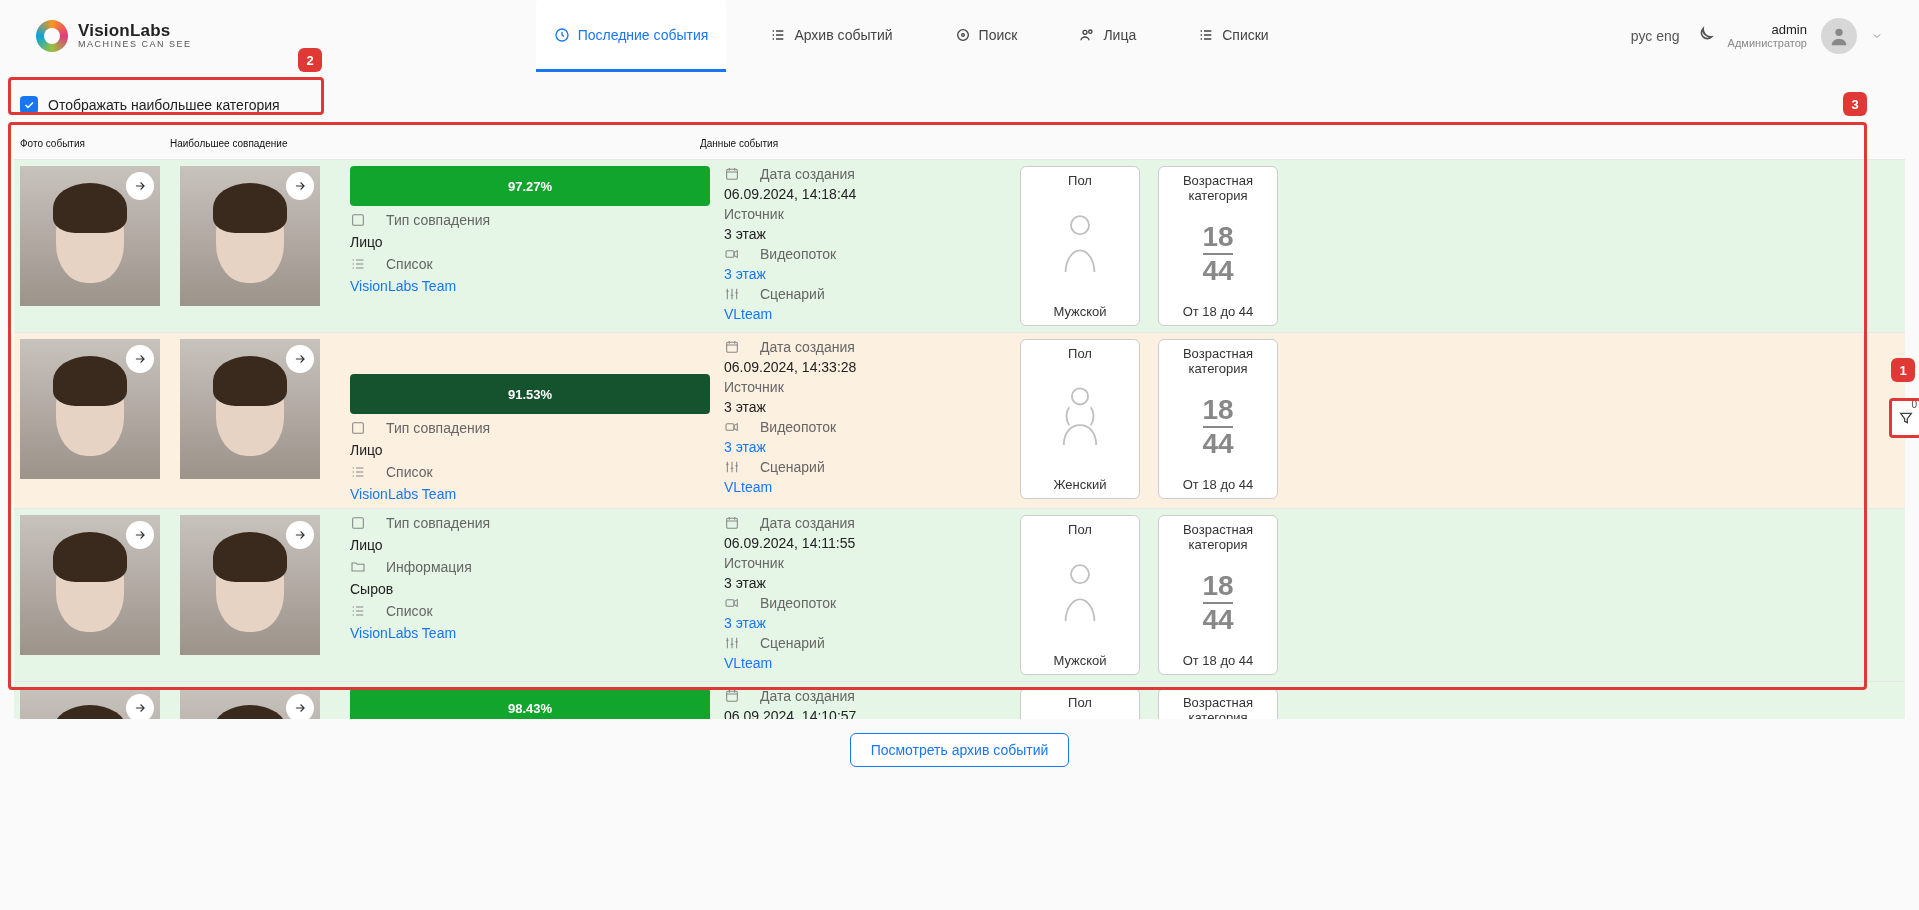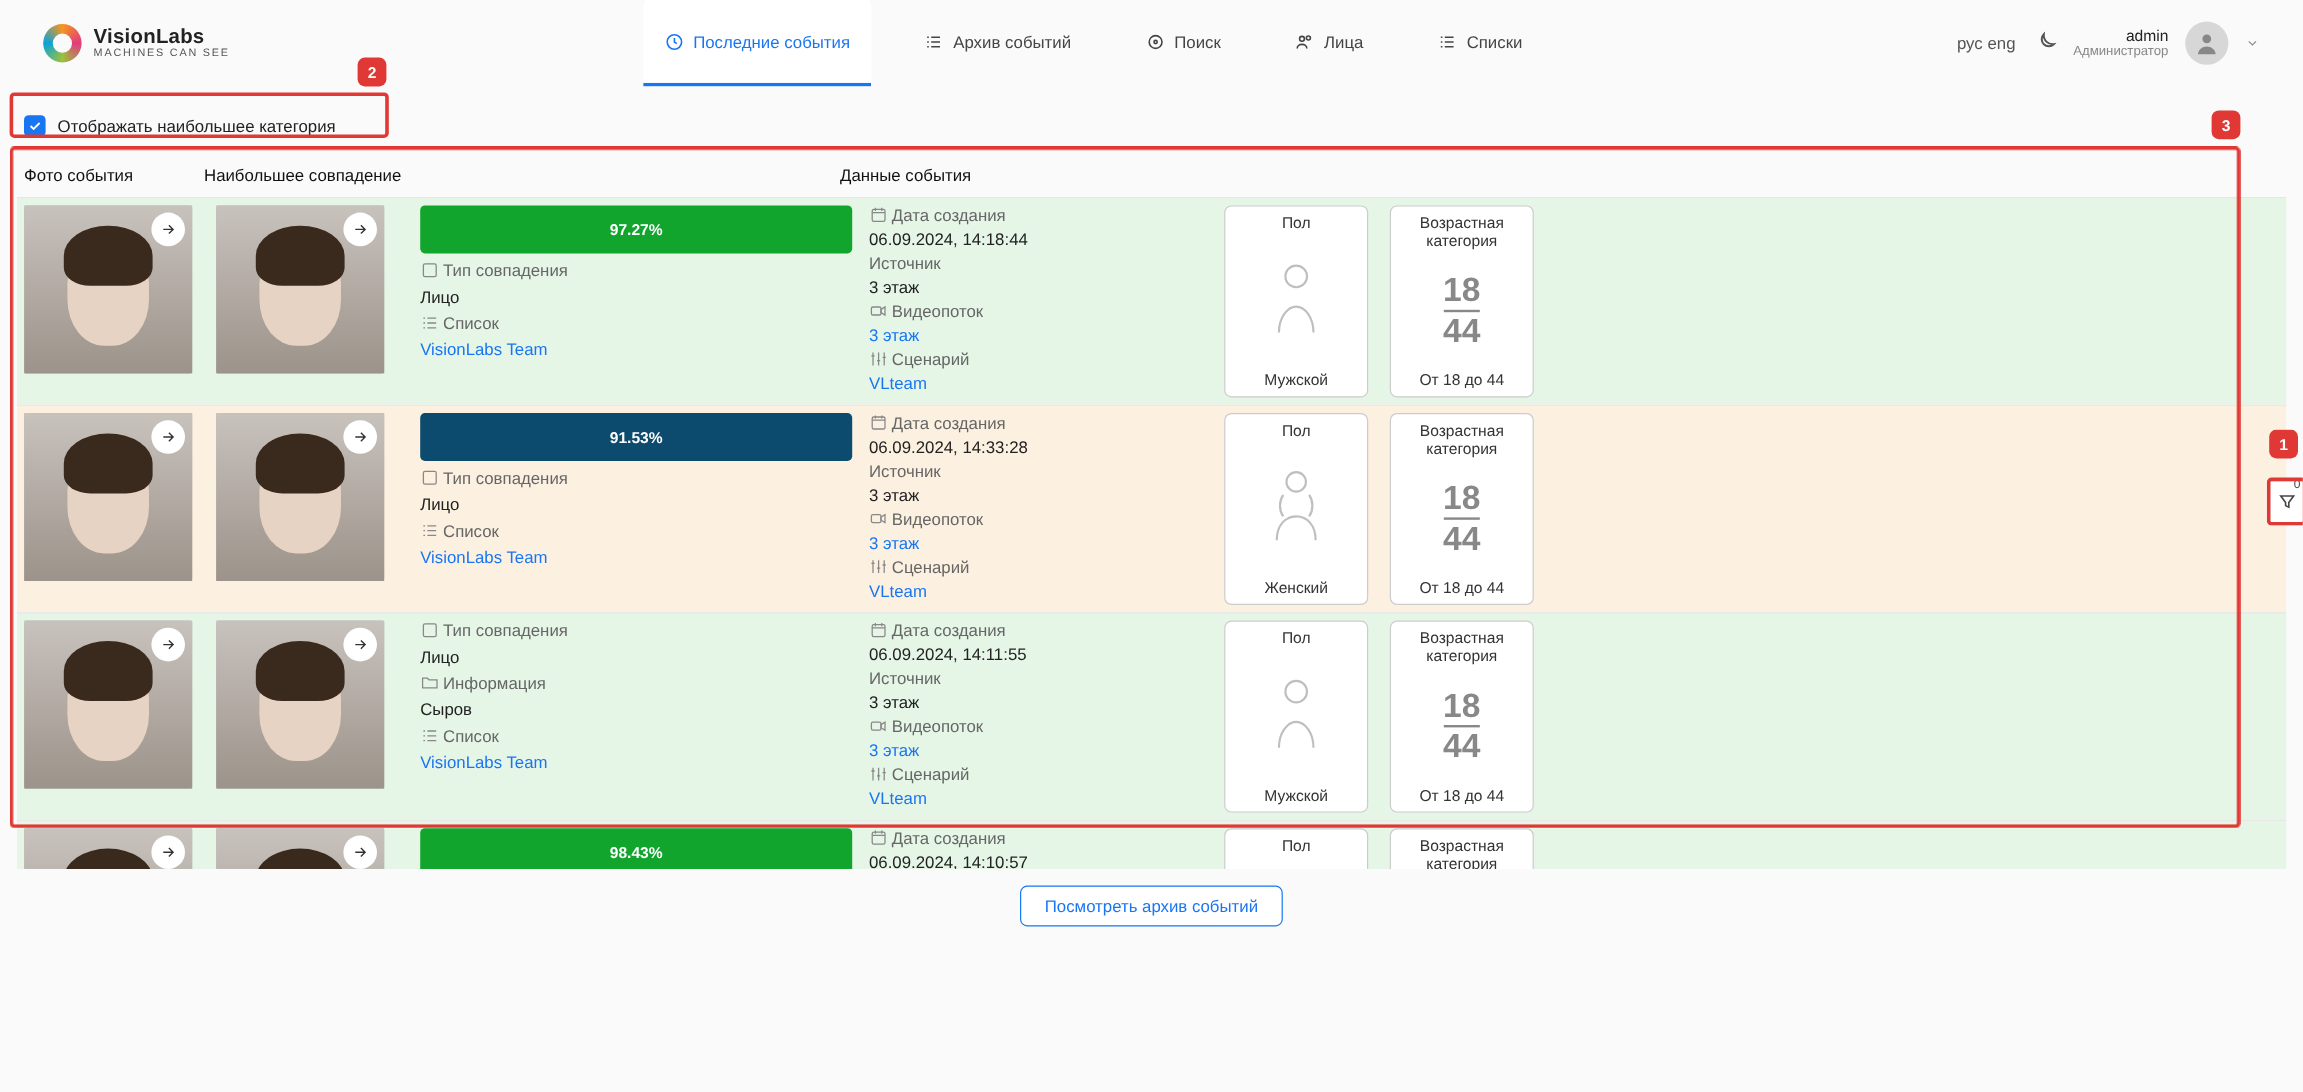--- a/index.html
+++ b/index.html
@@ -38,40 +38,40 @@
 .annot-box { position:absolute; border:3px solid #e03935; border-radius:4px; z-index:10; pointer-events:none; }
 
 
 .check-row { display:flex; align-items:center; gap:10px; padding:14px 20px; margin-top: 10px;}
 .chkbox { width:18px; height:18px; background:#1976f3; border-radius:4px; display:flex; align-items:center; justify-content:center; }
 .chkbox svg { width:12px; height:12px; stroke:#fff; stroke-width:3; fill:none; }
 .check-row{position:relative;}
 
 
 .table-wrap { position:relative; margin: 0 14px; }
-.cols-header { display:grid; grid-template-columns:150px 530px 1fr; padding:10px 6px 10px 6px; color:#111; font-size:14px; }
+.cols-header { display:grid; grid-template-columns:150px 530px 1fr; padding:10px 6px 10px 6px; color:#111; font-size:10px; }
 .event-row { display:grid; grid-template-columns:150px 160px 360px 290px 280px; gap:10px; padding:6px; border-top:1px solid #e7e7e7; }
 .row-green { background:#e5f5e6; }
 .row-orange { background:#fcf0e0; }
 
 .thumb { width:140px; height:140px; background:#bbb; border-radius:2px; position:relative; }
 .thumb.sm { width:140px; height:140px; }
 .arrow-btn { position:absolute; top:6px; right:6px; width:28px; height:28px; border-radius:50%; background:#fff; display:flex; align-items:center; justify-content:center; cursor:pointer; }
 .arrow-btn svg { width:14px; height:14px; stroke:#333; stroke-width:2; fill:none; }
 
 
 .face { width:100%; height:100%; background:linear-gradient(#c8c2bd,#9c938a); position:relative; overflow:hidden; }
 .face::before { content:""; position:absolute; left:50%; top:22%; width:68px; height:86px; background:#e7d3c3; border-radius:40% 40% 45% 45%; transform:translateX(-50%); }
 .face::after  { content:""; position:absolute; left:50%; top:12%; width:74px; height:50px; background:#3a2a1e; border-radius:50% 50% 30% 30%; transform:translateX(-50%); }
 
 .match-col { display:flex; flex-direction:column; gap:6px; padding-top:0; }
 .score-bar { height:40px; border-radius:4px; color:#fff; font-weight:600; display:flex; align-items:center; justify-content:center; font-size:13px; }
 .score-green { background:#12a52e; }
-.score-orange { background:#0c4a6e; }
-.kv { display:flex; align-items:center; gap:3px; color:#666; }
+.score-orange { background:#14532d;margin-top:35px; }
+.kv { display:flex; align-items:center; gap:20px; color:#666; }
 .kv svg { width:16px; height:16px; stroke:#888; fill:none; stroke-width:1.6; }
 .kv-val { color:#222; }
 .link { color:#1976f3; cursor:pointer; }
 
 .meta-col { display:flex; flex-direction:column; gap:4px; padding-left:4px; }
 
 .card-col { display:flex; gap:18px; align-items:flex-start; }
 .info-card { border:1px solid #ccc; border-radius:6px; width:120px; height:160px; padding:6px 6px; display:flex; flex-direction:column; align-items:center; justify-content:space-between; background:#fff; }
 .info-card .card-title { font-size:13px; color:#333; text-align:center; }
 .info-card .card-foot  { font-size:13px; color:#333; text-align:center; }

